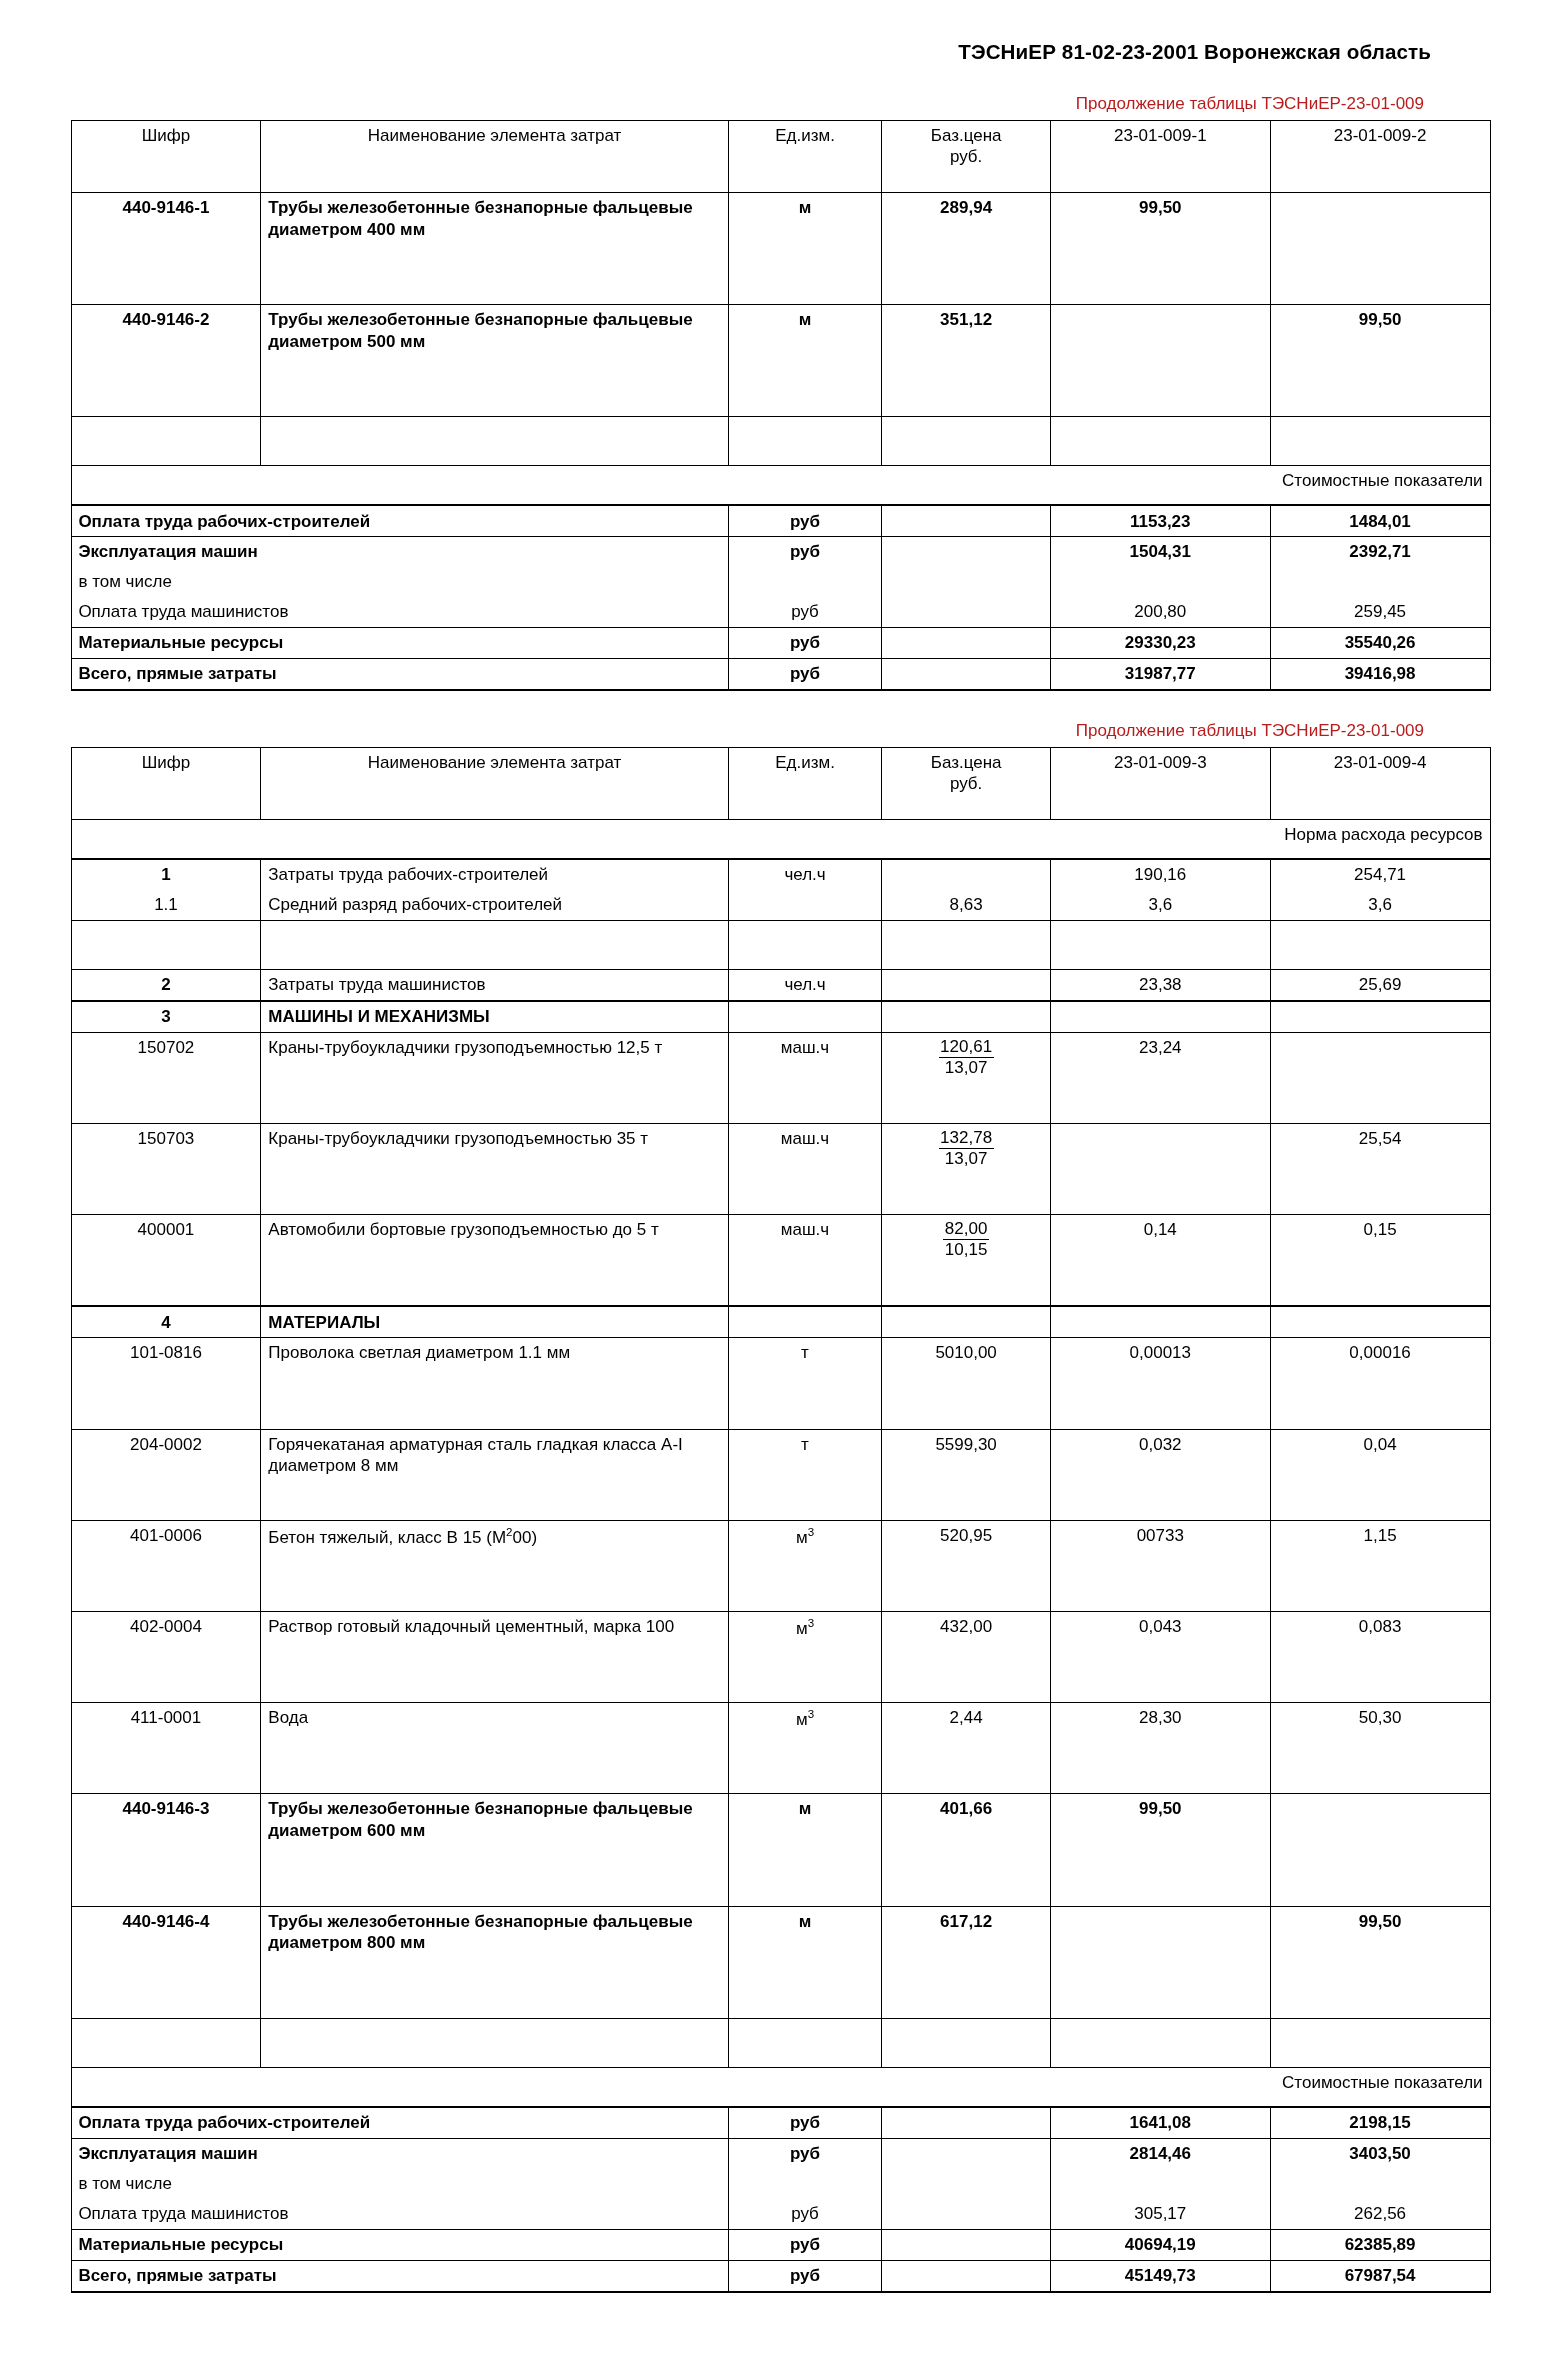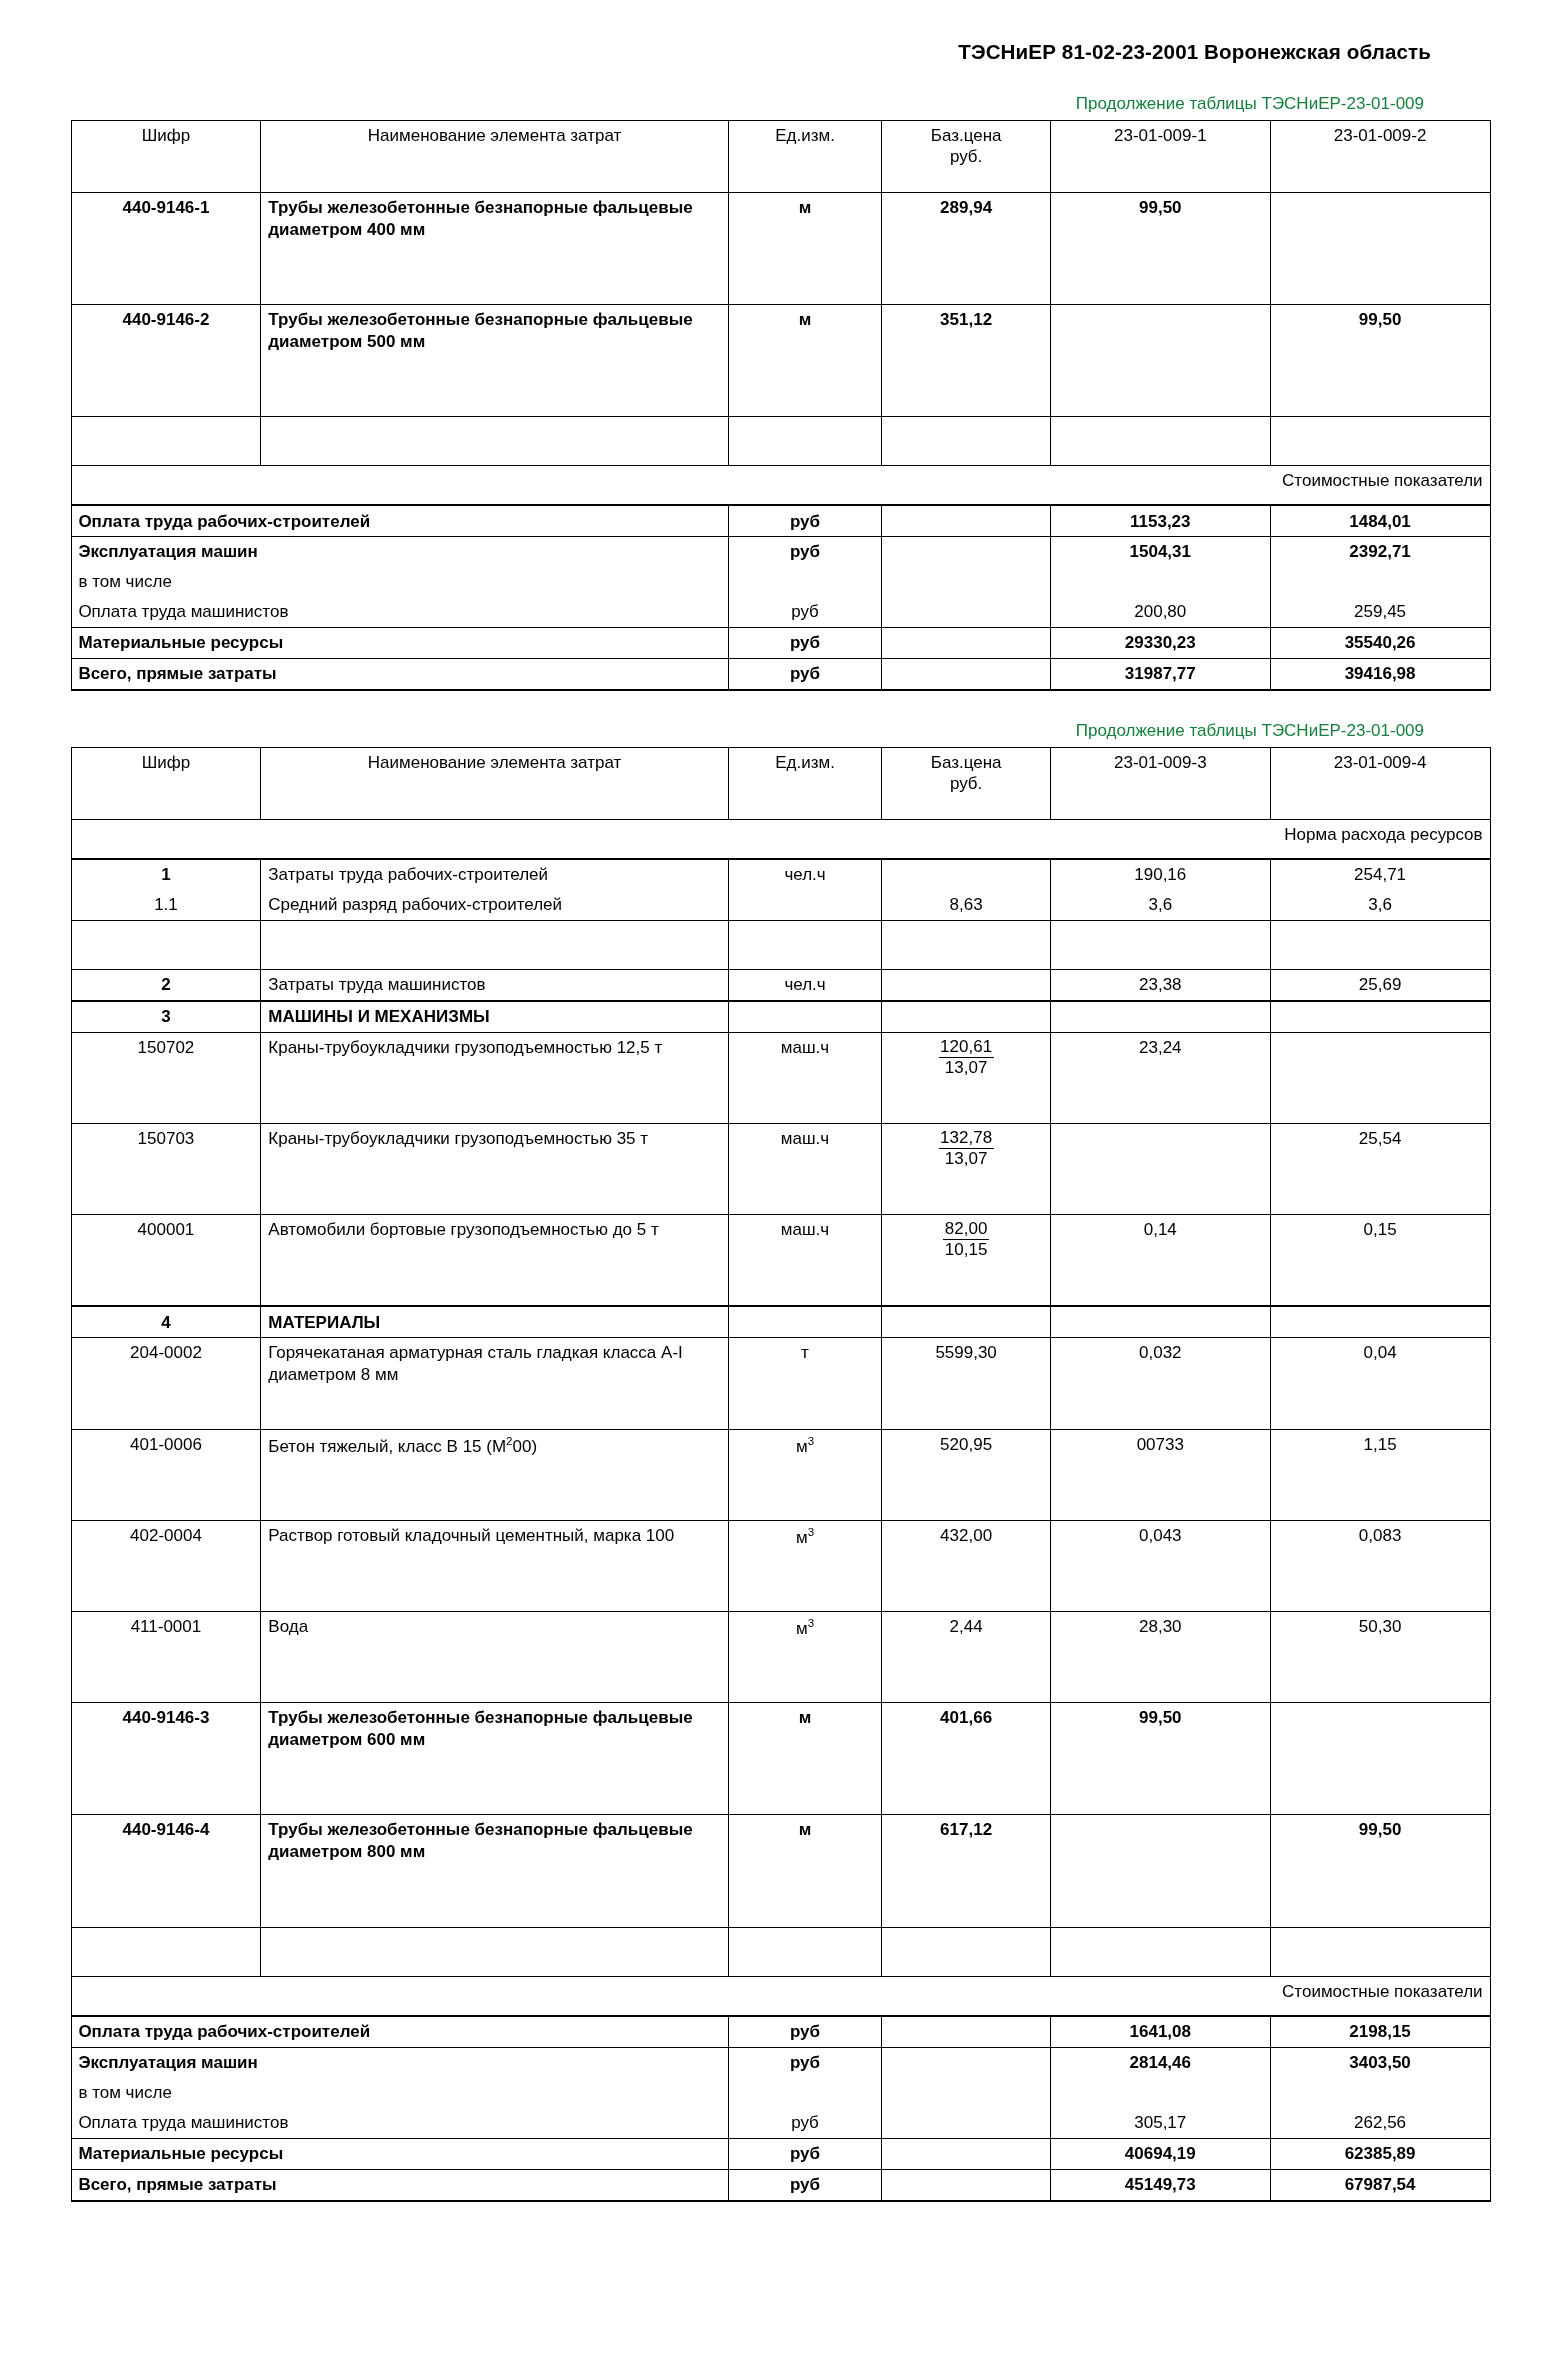--- a/index.html
+++ b/index.html
@@ -24,21 +24,21 @@
     text-align: right;
     font-size: 20.6px;
     font-weight: bold;
     padding: 40px 130px 0 0;
     letter-spacing: 0.1px;
   }
   .cont-label {
     text-align: right;
     font-size: 17px;
     padding: 30px 137px 5.5px 0;
-    color: #15803d;
+    color: #b91c1c;
   }
   table.t {
     border-collapse: collapse;
     table-layout: fixed;
     margin: 0 auto;
     width: 1420px;
     font-size: 17px;
   }
   table.t td {
     border: 0.7px solid #000000;
@@ -325,20 +325,28 @@
 
     <tr class="thickline">
       <td class="center b">4</td>
       <td class="left b">МАТЕРИАЛЫ</td>
       <td class="center"></td>
       <td class="center"></td>
       <td class="center"></td>
       <td class="center"></td>
     </tr>
 
+    <tr class="tall">
+      <td class="center">101-0816</td>
+      <td class="left">Проволока светлая диаметром 1.1 мм</td>
+      <td class="center">т</td>
+      <td class="center">5010,00</td>
+      <td class="center">0,00013</td>
+      <td class="center">0,00016</td>
+    </tr>
 
     <tr class="tall">
       <td class="center">204-0002</td>
       <td class="left">Горячекатаная арматурная сталь гладкая класса А-I диаметром 8 мм</td>
       <td class="center">т</td>
       <td class="center">5599,30</td>
       <td class="center">0,032</td>
       <td class="center">0,04</td>
     </tr>
 

